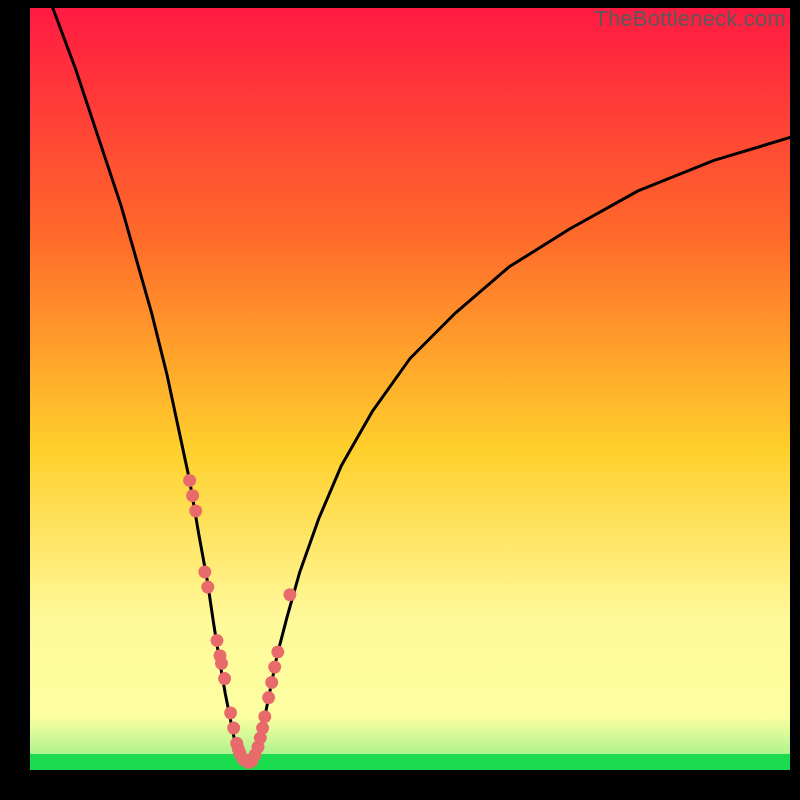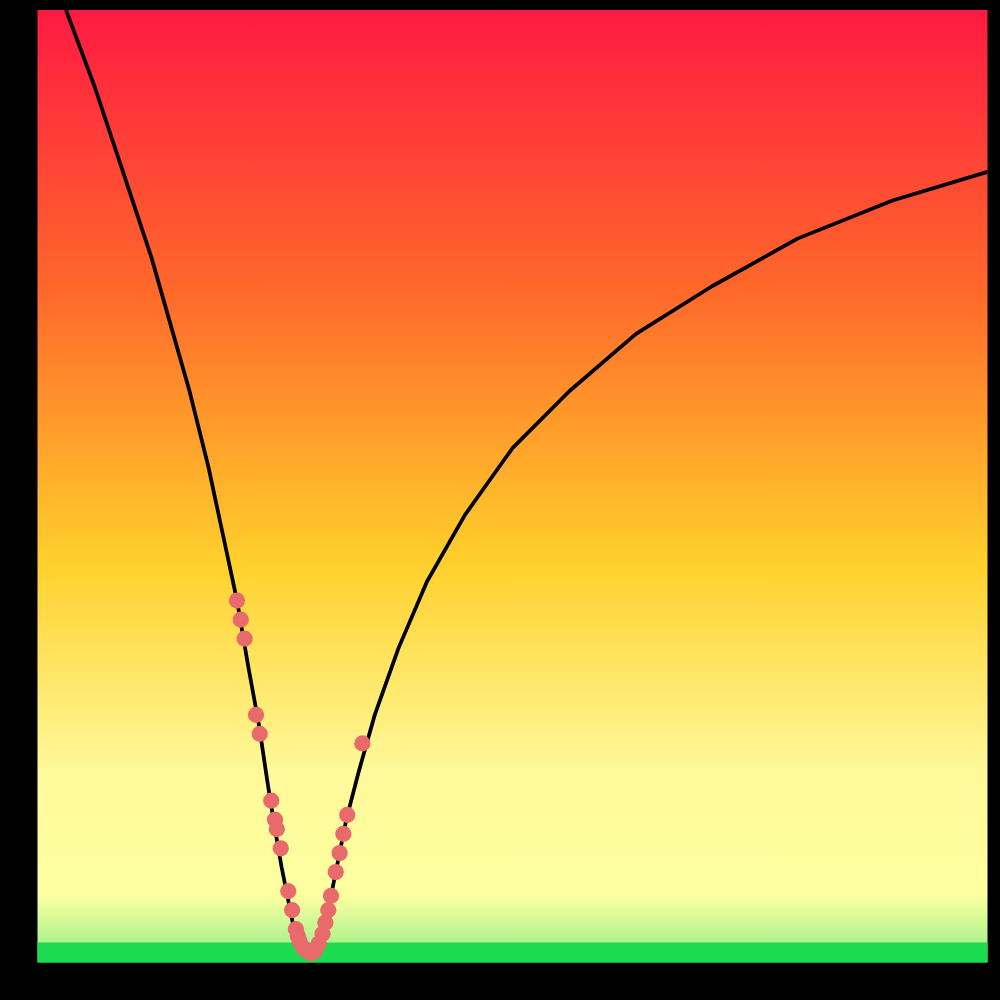--- a/index.html
+++ b/index.html
@@ -88,14 +88,15 @@
         <circle cx="232.6" cy="720.1" r="6.5" fill="#e86a6a"></circle>
         <circle cx="234.8" cy="708.7" r="6.5" fill="#e86a6a"></circle>
         <circle cx="238.6" cy="689.6" r="6.5" fill="#e86a6a"></circle>
         <circle cx="241.7" cy="674.4" r="6.5" fill="#e86a6a"></circle>
         <circle cx="244.7" cy="659.1" r="6.5" fill="#e86a6a"></circle>
         <circle cx="247.8" cy="643.9" r="6.5" fill="#e86a6a"></circle>
         <circle cx="259.9" cy="586.7" r="6.5" fill="#e86a6a"></circle>
       </svg>
   </div>
 
+  <div class="watermark">TheBottleneck.com</div>
 
 </div>
 
 </body></html>

